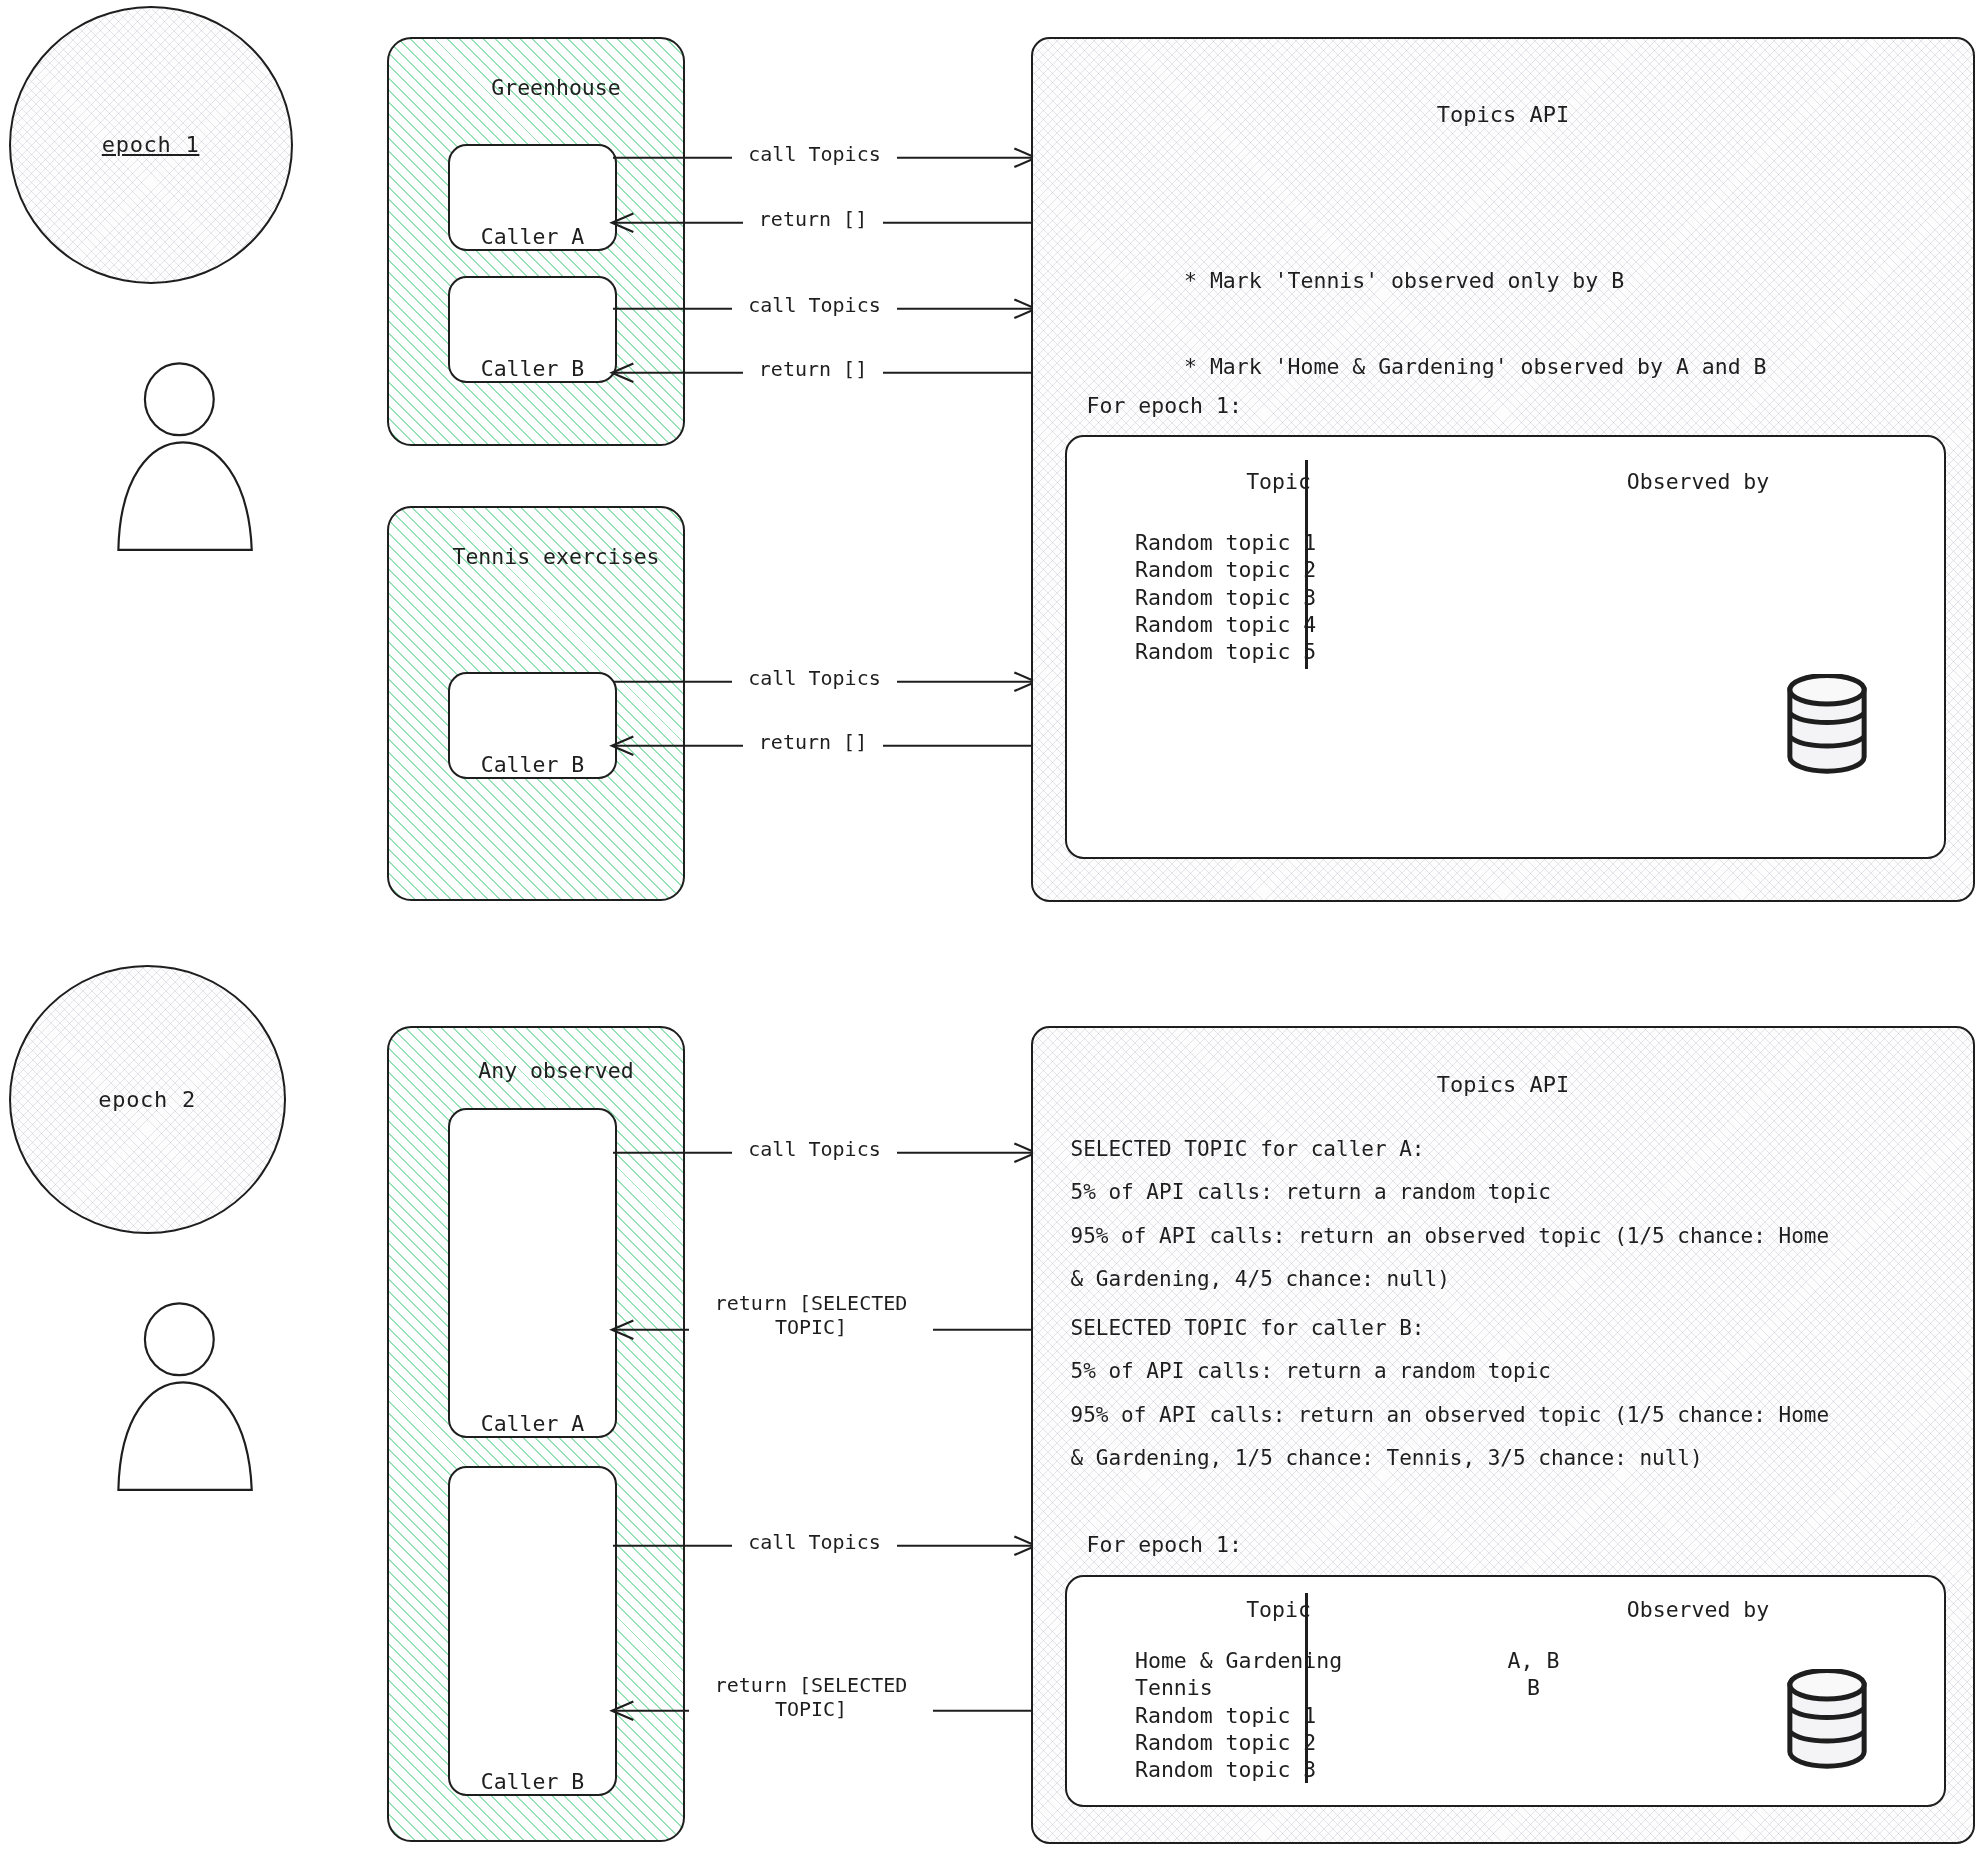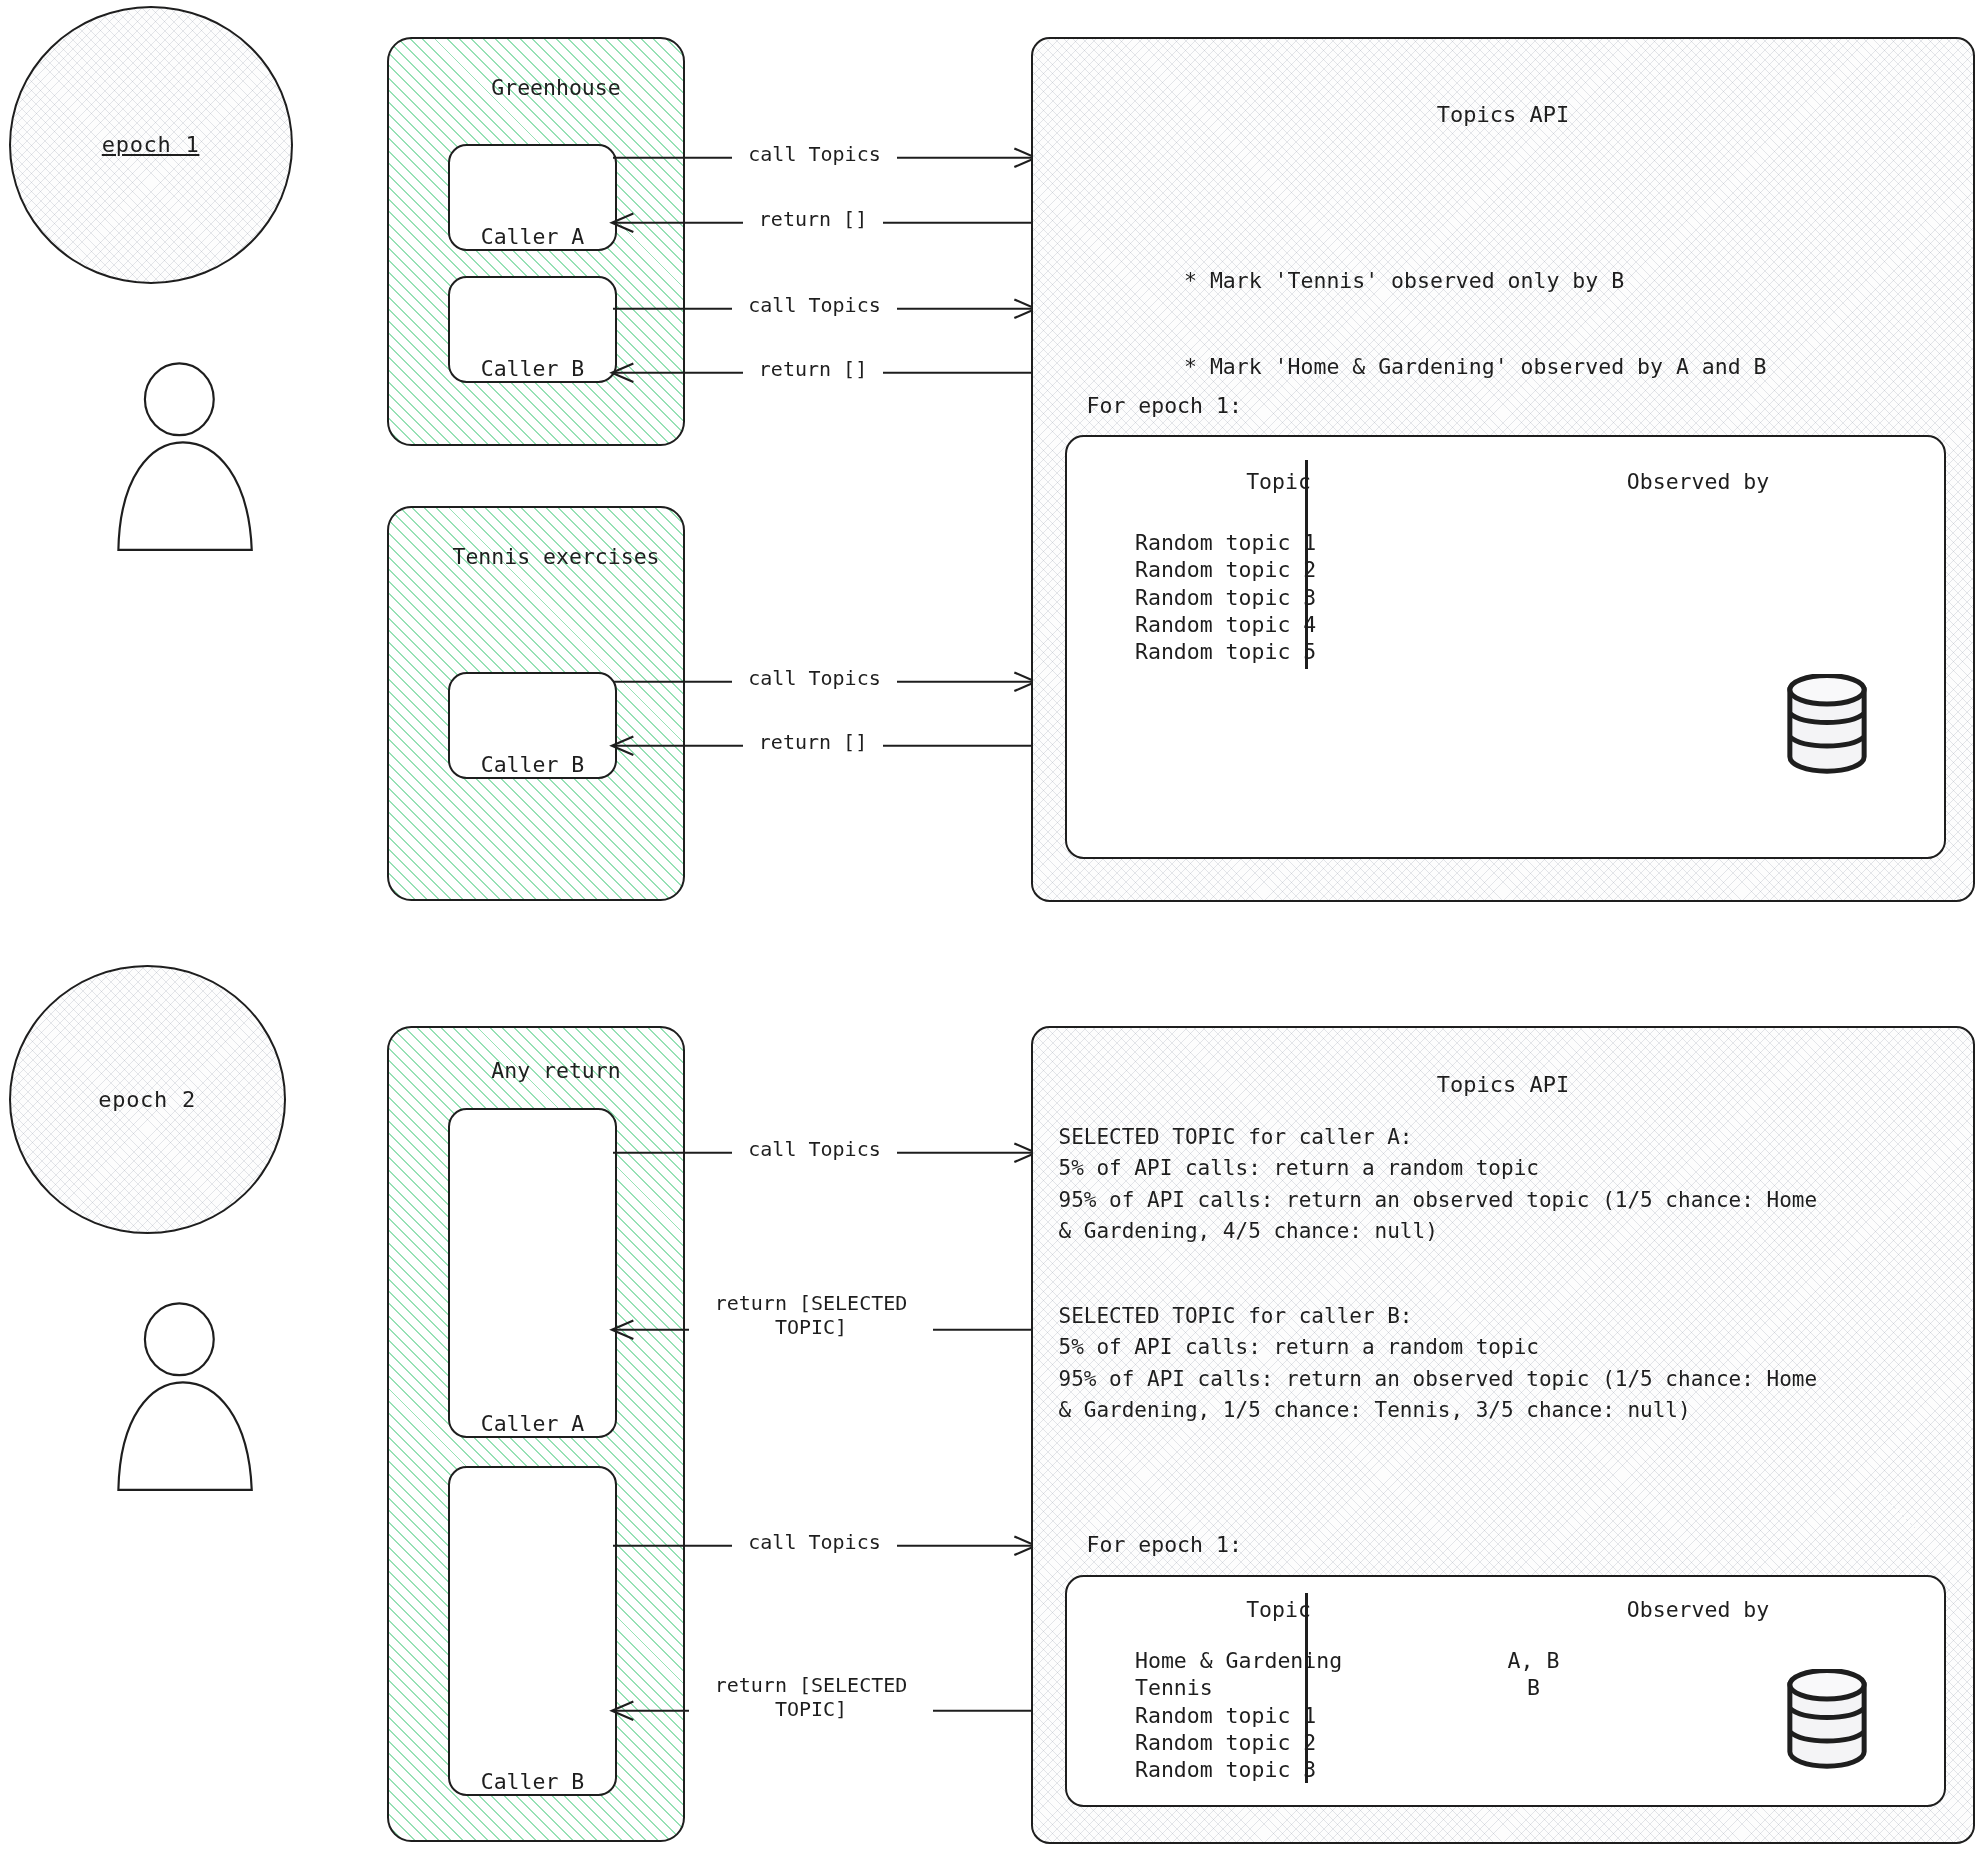--- a/index.html
+++ b/index.html
@@ -80,21 +80,21 @@
   .api-bullets{
     position:absolute;
     font-size:21.5px;line-height:1.33;
     color:#1e1e1e;white-space:pre;
   }
   .api-para{
     position:absolute;
     font-size:21px;line-height:1.30;
     color:#1e1e1e;
   }
-  .api-para p{margin:4px;}
+  .api-para p{margin:16px;}
 
   .for-epoch{
     position:absolute;
     font-size:21.5px;color:#1e1e1e;margin-left:32px;
   }
 
   
   .table-card{
     position:absolute;
     background:#ffffff;
@@ -254,21 +254,21 @@
   </div>
 
   <div class="abs person" style="left:111px;top:1302px;">
     <svg width="151" height="190" viewBox="0 0 210 265">
       <ellipse cx="95" cy="52" rx="48" ry="50" fill="#ffffff" stroke="#1e1e1e" stroke-width="3"></ellipse>
       <path d="M10 262 C12 160 55 112 100 112 C148 112 192 162 196 262 Z" fill="#ffffff" stroke="#1e1e1e" stroke-width="3"></path>
     </svg>
   </div>
 
   <div class="abs ctx-panel hatch-green" style="left:387px;top:1026px;width:294px;height:812px;">
-    <div class="ctx-title" style="top:30px;">Any return</div>
+    <div class="ctx-title" style="top:30px;">Any observed</div>
 
     <div class="caller-box" style="left:59px;top:80px;width:165px;height:326px;">
       <span class="caller-label">Caller A</span>
     </div>
 
     <div class="caller-box" style="left:59px;top:438px;width:165px;height:326px;">
       <span class="caller-label">Caller B</span>
     </div>
   </div>
 

